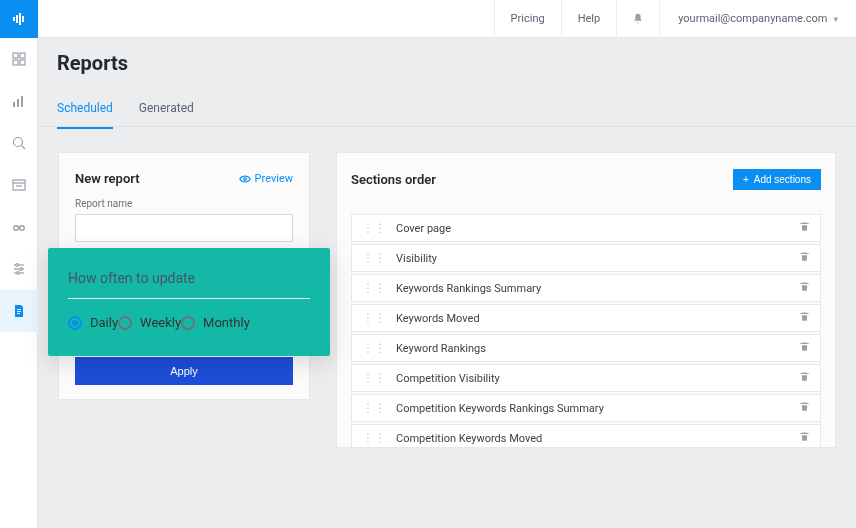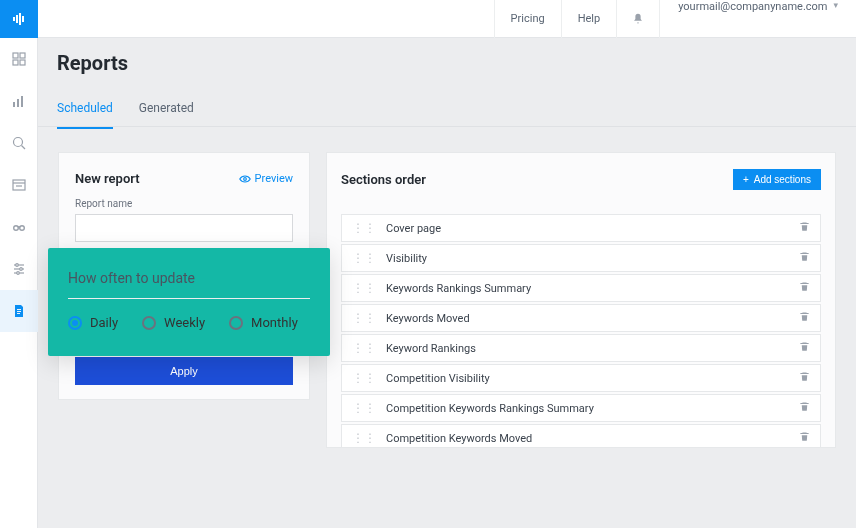--- a/index.html
+++ b/index.html
@@ -5,46 +5,46 @@
 * { margin: 0; padding: 0; box-sizing: border-box; }
 body { font-family: -apple-system, BlinkMacSystemFont, "Segoe UI", Roboto, Arial, sans-serif; background: #ecedef; width: 856px; height: 528px; overflow: hidden; position: relative; }
 .sidebar-left { position: absolute; left: 0; top: 0; width: 38px; height: 528px; background: #fff; border-right: 1px solid #e3e5e8; z-index: 10; }
 .sidebar-logo { width: 38px; height: 38px; background: #0b8ef2; display: flex; align-items: center; justify-content: center; }
 .sidebar-nav { display: flex; flex-direction: column; }
 .sidebar-nav-item { width: 38px; height: 42px; display: flex; align-items: center; justify-content: center; color: #9aa1ab; cursor: pointer; }
 .sidebar-nav-item.active { color: #0b8ef2; background: #eaf4fd; }
 .topbar { position: absolute; left: 38px; top: 0; right: 0; height: 38px; background: #fff; border-bottom: 1px solid #e3e5e8; display: flex; align-items: center; justify-content: flex-end; padding-right: 18px; gap: 0; }
 .topbar-link { padding: 0 16px; height: 38px; display: flex; align-items: center; font-size: 11px; color: #5a6573; cursor: pointer; border-left: 1px solid #eceeef; }
 .topbar-bell { padding: 0 14px; height: 38px; display: flex; align-items: center; color: #9aa1ab; border-left: 1px solid #eceeef; cursor: pointer; }
-.topbar-user { padding: 0 0 0 18px; height: 38px; display: flex; align-items: flex-start; font-size: 11px; color: #5a6573; border-left: 1px solid #eceeef; cursor: pointer; gap: 6px; }
+.topbar-user { padding: 0 0 0 18px; height: 38px; display: flex; align-items: center; font-size: 11px; color: #5a6573; border-left: 1px solid #eceeef; cursor: pointer; gap: 6px; }
 .chev { font-size: 9px; color: #9aa1ab; }
 .header-row { position: absolute; left: 38px; top: 38px; right: 0; height: 49px; display: flex; align-items: center; padding-left: 19px; }
 .page-title { font-size: 20px; font-weight: 700; color: #242a31; }
 .tabs-row { position: absolute; left: 38px; top: 87px; right: 0; height: 40px; display: flex; align-items: flex-start; padding-left: 19px; gap: 26px; padding-top: 14px; border-bottom: 1px solid #dfe1e4; }
 .tab { font-size: 12px; color: #5a6573; cursor: pointer; padding-bottom: 12px; }
 .tab.active { color: #0b8ef2; border-bottom: 2px solid #0b8ef2; }
-.content { position: absolute; left: 38px; top: 128px; right: 0; bottom: 0; padding: 24px 20px; display: flex; gap: 16px; }
+.content { position: absolute; left: 38px; top: 128px; right: 0; bottom: 0; padding: 24px 20px; display: flex; gap: 26px; }
 .panel { background: #fbfbfc; border: 1px solid #e6e8ea; }
 .panel-left { width: 252px; height: 248px; padding: 18px 16px 14px 16px; display: flex; flex-direction: column; }
 .panel-left-head { display: flex; justify-content: space-between; align-items: center; margin-bottom: 12px; }
 .panel-title { font-size: 13px; font-weight: 600; color: #242a31; }
 .preview-btn { color: #0b8ef2; font-size: 11px; display: flex; align-items: center; gap: 4px; cursor: pointer; }
 .field-label { font-size: 10px; color: #6b727e; margin-bottom: 5px; }
 .text-input { width: 100%; height: 28px; border: 1px solid #d7d9dc; background: #fff; padding: 0 8px; font-size: 11px; }
 .apply-btn { width: 100%; background: #1d4ed8; color: #fff; text-align: center; padding: 8px 0; border: none; font-size: 11px; cursor: pointer; margin-top: auto; }
 .panel-right { flex: 1; height: 296px; padding: 16px 14px; overflow: auto; }
 .panel-right-head { display: flex; justify-content: space-between; align-items: center; margin-bottom: 24px; }
 .add-btn { background: #0b8ef2; color: #fff; font-size: 10px; padding: 5px 10px; border: none; cursor: pointer; display:flex; align-items:center; gap:5px; }
 .section-row { display: flex; align-items: center; border: 1px solid #e6e8ea; background: #fff; height: 28px; margin-bottom: 2px; padding: 0 10px; font-size: 11px; color: #3a424c; }
 .drag-handle { color: #c4c8ce; margin-right: 10px; font-size: 12px; cursor: grab; line-height: 1; }
 .trash { color: #9aa1ab; margin-left: auto; cursor: pointer; }
 .popover { position: absolute; left: 48px; top: 248px; width: 282px; background: #14b8a6; border-radius: 2px; box-shadow: 0 6px 24px rgba(0,0,0,0.14); padding: 22px 20px 26px 20px; z-index: 50; }
 .pop-title { font-size: 14px; color: #4a5460; margin-bottom: 12px; }
 .pop-hr { border: none; border-top: 1px solid #eceeef; margin-bottom: 16px; }
-.radio-row { display: flex; gap: 24px; align-items: center; }
+.radio-row { display: flex; align-items: center; }
 .radio-item { display: flex; align-items: center; gap: 8px; font-size: 13px; color: #333; cursor: pointer; }
 .radio-circle { width: 14px; height: 14px; border: 2px solid #6b727e; border-radius: 50%; display:inline-block; position:relative; }
 .radio-circle.sel { border-color: #0b8ef2; }
 .radio-circle.sel::after { content:""; position:absolute; inset:2px; background:#0b8ef2; border-radius:50%; }
 </style>
 </head>
 <body>
 
 <div class="sidebar-left">
   <div class="sidebar-logo">

